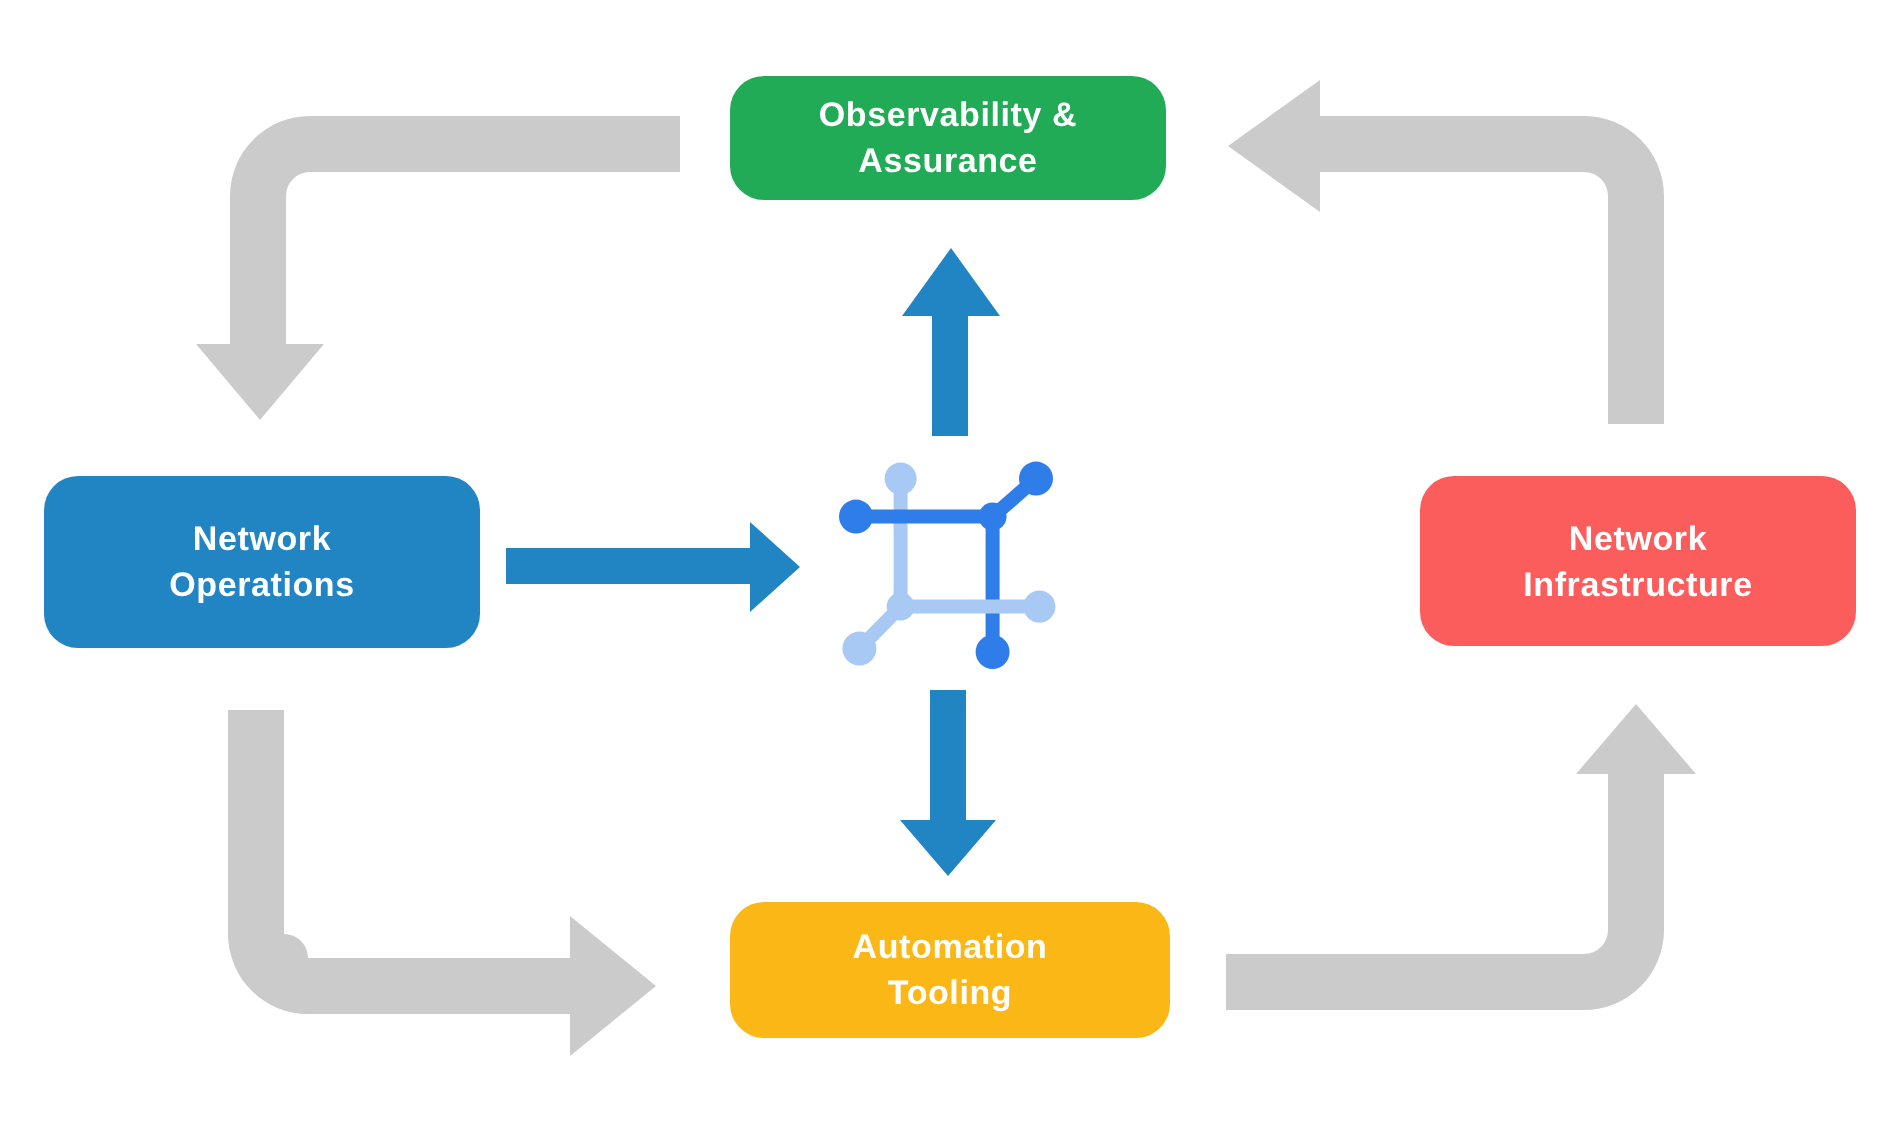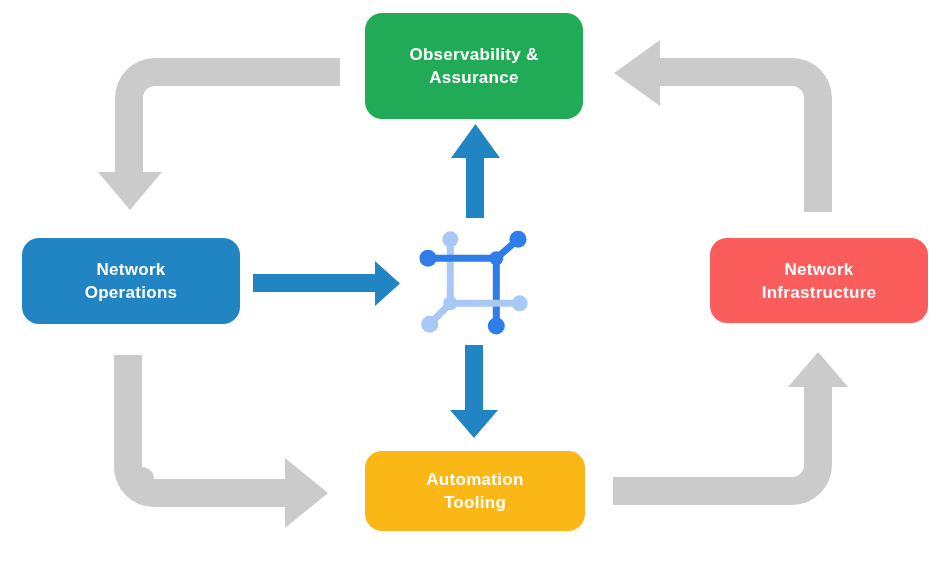--- a/index.html
+++ b/index.html
@@ -15,24 +15,24 @@
     position:absolute;
     border-radius:17px;
     color:#ffffff;
     display:flex; align-items:center; justify-content:center;
     text-align:center;
     font-size:17px; font-weight:600;
     line-height:23px;
     letter-spacing:0.3px;
     white-space:pre-line;
   }
-  #node-observability { left:365px; top:13px;  width:218px; height:106px; }
+  #node-observability { left:365px; top:38px;  width:218px; height:62px; }
   #node-operations    { left:22px;  top:238px; width:218px; height:86px; }
   #node-infrastructure{ left:710px; top:238px; width:218px; height:85px; }
-  #node-automation    { left:365px; top:451px; width:220px; height:80px; }
+  #node-automation    { left:365px; top:451px; width:220px; height:68px; }
   .ln  { fill:none; stroke-width:7; stroke-linecap:round; }
   .dot { stroke:none; }
 </style>
 </head>
 <body>
 
 <div class="stage">
 
   <svg class="layer" width="948" height="570" viewBox="0 0 948 570">
 

